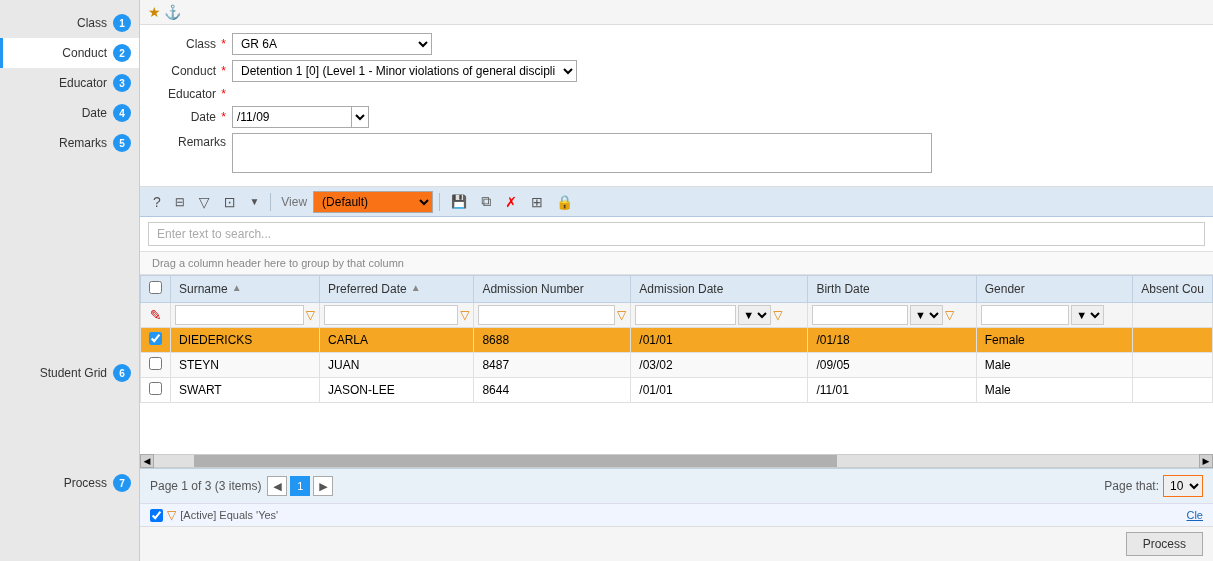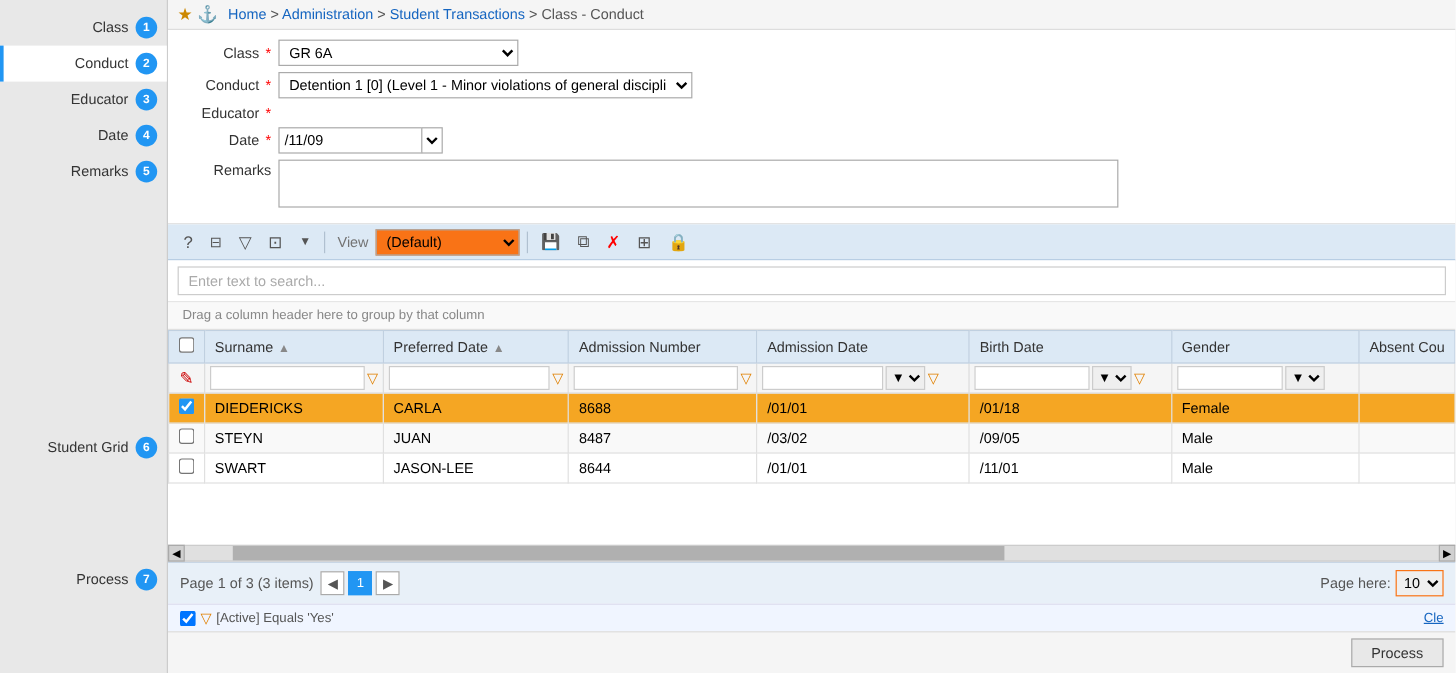--- a/index.html
+++ b/index.html
@@ -48,21 +48,21 @@
     
     
     .grid-drag-hint { padding: 5px 12px; color: #888; font-size: 11px; background: #f9f9f9; border-bottom: 1px solid #e0e0e0; }
     
     
     .grid-container { flex: 1; overflow: auto; }
     table { width: 100%; border-collapse: collapse; }
     thead tr { background: #dce9f5; }
     th { padding: 5px 8px; text-align: left; font-weight: normal; border: 1px solid #c0d0e0; font-size: 12px; color: #333; white-space: nowrap; cursor: pointer; }
     th.checkbox-col { width: 28px; text-align: center; }
-    .th-content { display: flex; align-items: flex-end; gap: 4px; }
+    .th-content { display: flex; align-items: flex-start; gap: 4px; }
     .sort-icon { color: #888; font-size: 10px; }
     
     
     .filter-row td { background: #f5f5f5; border: 1px solid #ddd; padding: 2px 4px; }
     .filter-input { width: 100%; height: 20px; border: 1px solid #ccc; font-size: 11px; padding: 1px 4px; }
     .filter-icon { color: #e08000; font-size: 12px; cursor: pointer; }
     .edit-icon { color: #cc0000; font-size: 14px; cursor: pointer; }
     
     
     tbody tr:nth-child(odd) { background: #fff; }
@@ -144,29 +144,20 @@
     </div>
   </div>
 
   <div class="main">
 
     <div class="header">
       <div class="header-icons">
         <span class="icon-star" style="font-size:14px;">★</span>
         <span class="icon-anchor" style="font-size:14px;">⚓</span>
       </div>
-      <span class="breadcrumb">
-        <a>Home</a>
-        <span> &gt; </span>
-        <a>Administration</a>
-        <span> &gt; </span>
-        <a>Student Transactions</a>
-        <span> &gt; </span>
-        <span style="color:#555;">Class - Conduct</span>
-      </span>
     </div>
 
     <div class="form-area">
       <div class="form-row">
         <span class="form-label">
           <span>Class</span><span class="required"> *</span>
         </span>
         <select class="form-select">
           <option>GR 6A</option>
         </select>
@@ -364,21 +355,21 @@
     <div class="pagination">
       <div class="pagination-left">
         <span class="page-info">Page 1 of 3 (3 items)</span>
         <div class="page-nav">
           <button class="page-nav-btn">◀</button>
           <button class="page-nav-btn active">1</button>
           <button class="page-nav-btn">▶</button>
         </div>
       </div>
       <div class="pagination-right">
-        <span class="page-size-label">Page here:</span>
+        <span class="page-size-label">Page that:</span>
         <select class="page-size-select">
           <option>10</option>
         </select>
       </div>
     </div>
 
     <div class="filter-active">
       <div class="filter-active-left">
         <input type="checkbox" checked="" class="filter-checkbox" style="">
         <span style="color:#e08000;">▽</span>

